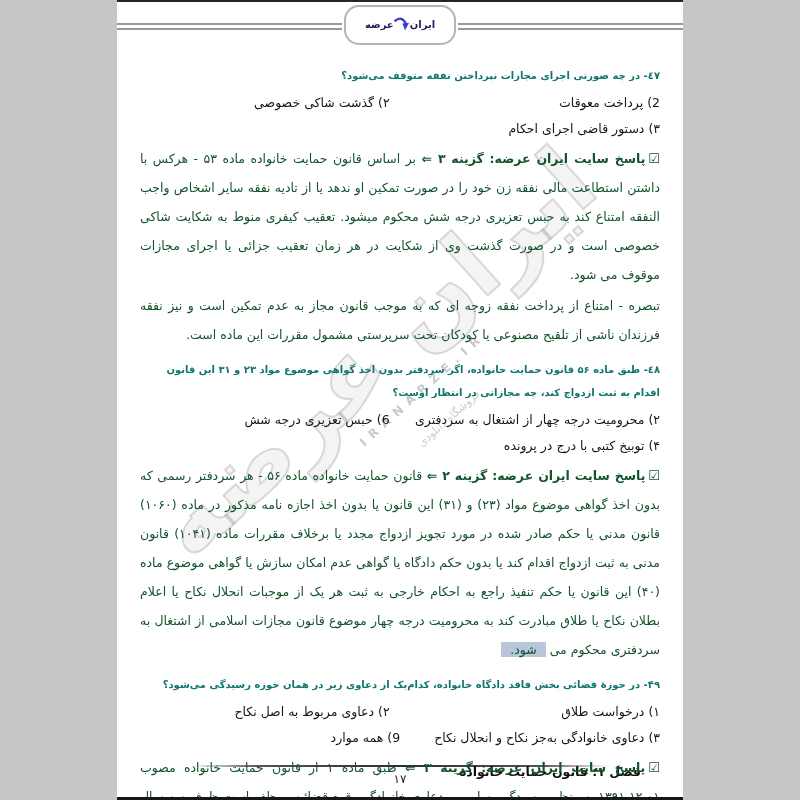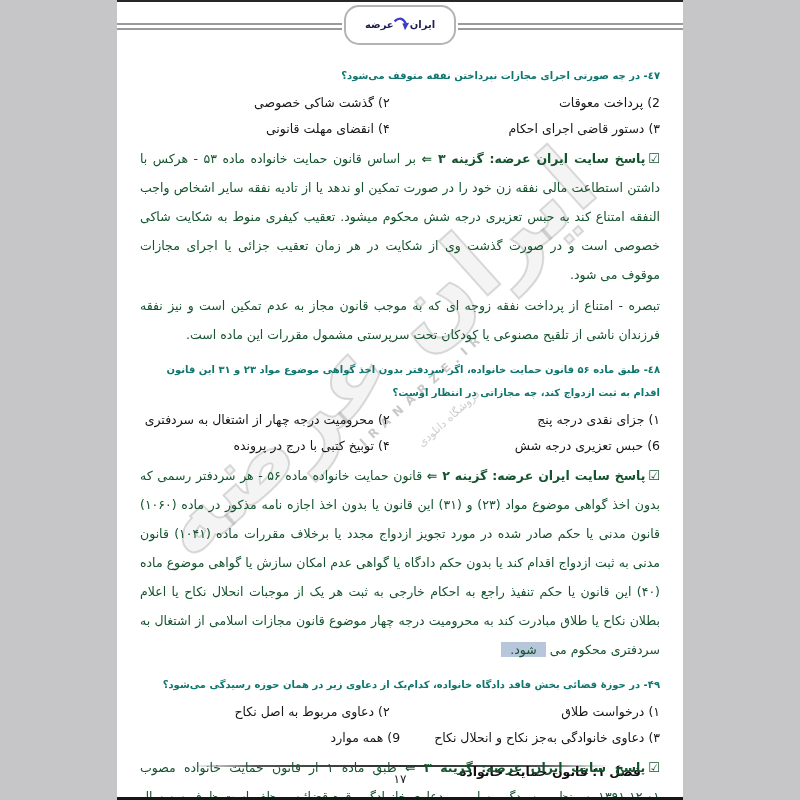--- a/index.html
+++ b/index.html
@@ -117,30 +117,28 @@
   </div>
 
   <main class="content">
 
     <section>
       <h3 class="q-title">٤٧- در چه صورتی اجرای مجازات نپرداختن نفقه متوقف می‌شود؟</h3>
       <div class="opts">
         <div>2) پرداخت معوقات</div>
         <div>۲) گذشت شاکی خصوصی</div>
         <div>۳) دستور قاضی اجرای احکام</div>
-        <div>۴) انقضای مهلت قانونی</div>
       </div>
       <p class="ans"><span class="chk">☑</span><b class="badge"><span>پاسخ سایت ایران عرضه:</span> <span>گزینه ۳</span> <span class="arrow">⇐</span></b> <span>بر اساس قانون حمایت خانواده ماده ۵۳ - هرکس با داشتن استطاعت مالی نفقه زن خود را در صورت تمکین او ندهد یا از تادیه نفقه سایر اشخاص واجب النفقه امتناع کند به حبس تعزیری درجه شش محکوم میشود. تعقیب کیفری منوط به شکایت شاکی خصوصی است و در صورت گذشت وی از شکایت در هر زمان تعقیب جزائی یا اجرای مجازات موقوف می شود.</span></p>
       <p class="ans note">تبصره - امتناع از پرداخت نفقه زوجه ای که به موجب قانون مجاز به عدم تمکین است و نیز نفقه فرزندان ناشی از تلقیح مصنوعی یا کودکان تحت سرپرستی مشمول مقررات این ماده است.</p>
     </section>
 
     <section>
       <h3 class="q-title">٤٨- طبق ماده ۵۶ قانون حمایت خانواده، اگر سردفتر بدون اخذ گواهی موضوع مواد ۲۳ و ۳۱ این قانون اقدام به ثبت ازدواج کند، چه مجازاتی در انتظار اوست؟</h3>
       <div class="opts">
-        <div>۱) جزای نقدی درجه پنج</div>
         <div>۲) محرومیت درجه چهار از اشتغال به سردفتری</div>
         <div>6) حبس تعزیری درجه شش</div>
         <div>۴) توبیخ کتبی با درج در پرونده</div>
       </div>
       <p class="ans"><span class="chk">☑</span><b class="badge"><span>پاسخ سایت ایران عرضه:</span> <span>گزینه ۲</span> <span class="arrow">⇐</span></b> <span>قانون حمایت خانواده ماده ۵۶ - هر سردفتر رسمی که بدون اخذ گواهی موضوع مواد (۲۳) و (۳۱) این قانون یا بدون اخذ اجازه نامه مذکور در ماده (۱۰۶۰) قانون مدنی یا حکم صادر شده در مورد تجویز ازدواج مجدد یا برخلاف مقررات ماده (۱۰۴۱) قانون مدنی به ثبت ازدواج اقدام کند یا بدون حکم دادگاه یا گواهی عدم امکان سازش یا گواهی موضوع ماده (۴۰) این قانون یا حکم تنفیذ راجع به احکام خارجی به ثبت هر یک از موجبات انحلال نکاح یا اعلام بطلان نکاح یا طلاق مبادرت کند به محرومیت درجه چهار موضوع قانون مجازات اسلامی از اشتغال به سردفتری محکوم می</span> <span class="hl">شود.</span></p>
     </section>
 
     <section>
       <h3 class="q-title">۴۹- در حوزهٔ قضائی بخش فاقد دادگاه خانواده، کدام‌یک از دعاوی زیر در همان حوزه رسیدگی می‌شود؟</h3>
       <div class="opts">

